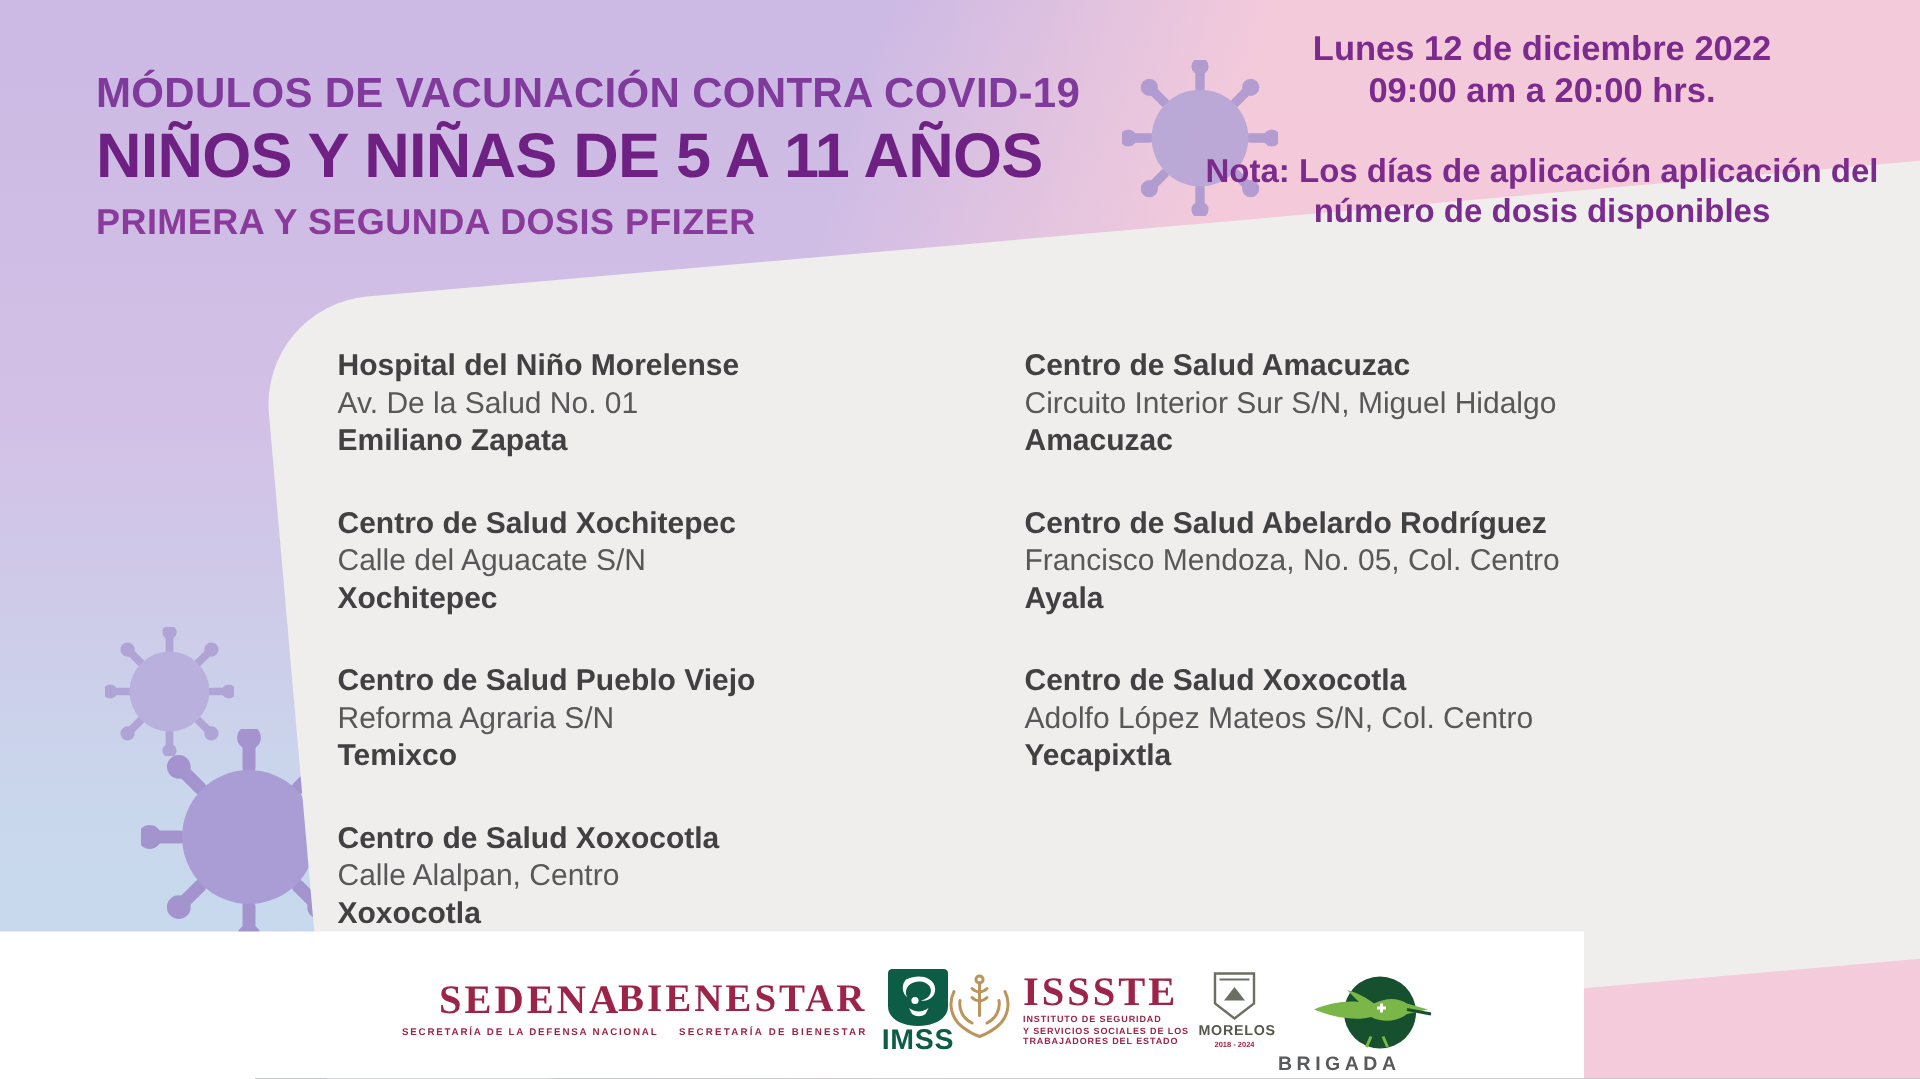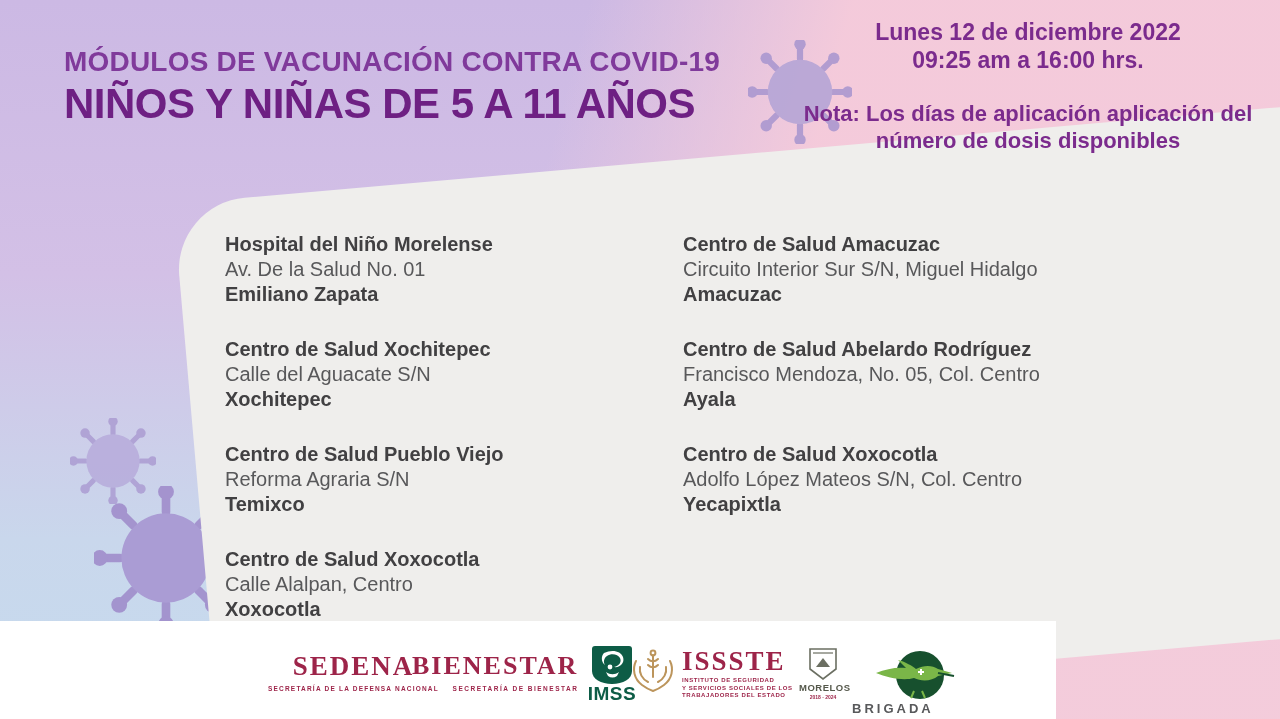--- a/index.html
+++ b/index.html
@@ -137,25 +137,26 @@
         <circle cx="-32.5" cy="-32.5" r="5.5"></circle>
     </g>
     <circle cx="0" cy="0" r="31" fill="#a796d2"></circle>
   </svg>
 
   <div class="panel"></div>
 
   <div class="header">
     <div class="title1">MÓDULOS DE VACUNACIÓN CONTRA COVID-19</div>
     <div class="title2">NIÑOS Y NIÑAS DE 5 A 11 AÑOS</div>
+    <div class="title3">PRIMERA Y SEGUNDA DOSIS PFIZER</div>
   </div>
 
   <div class="schedule">
     <div class="date">Lunes 12 de diciembre 2022</div>
-    <div class="hours">09:25 am a 16:00 hrs.</div>
+    <div class="hours">09:00 am a 20:00 hrs.</div>
     <div class="note">Nota: Los días de aplicación aplicación del número de dosis disponibles</div>
   </div>
 
   <div class="col col-left">
     <div class="loc">
       <div class="name">Hospital del Niño Morelense</div>
       <div class="addr">Av. De la Salud No. 01</div>
       <div class="city">Emiliano Zapata</div>
     </div>
     <div class="loc">

